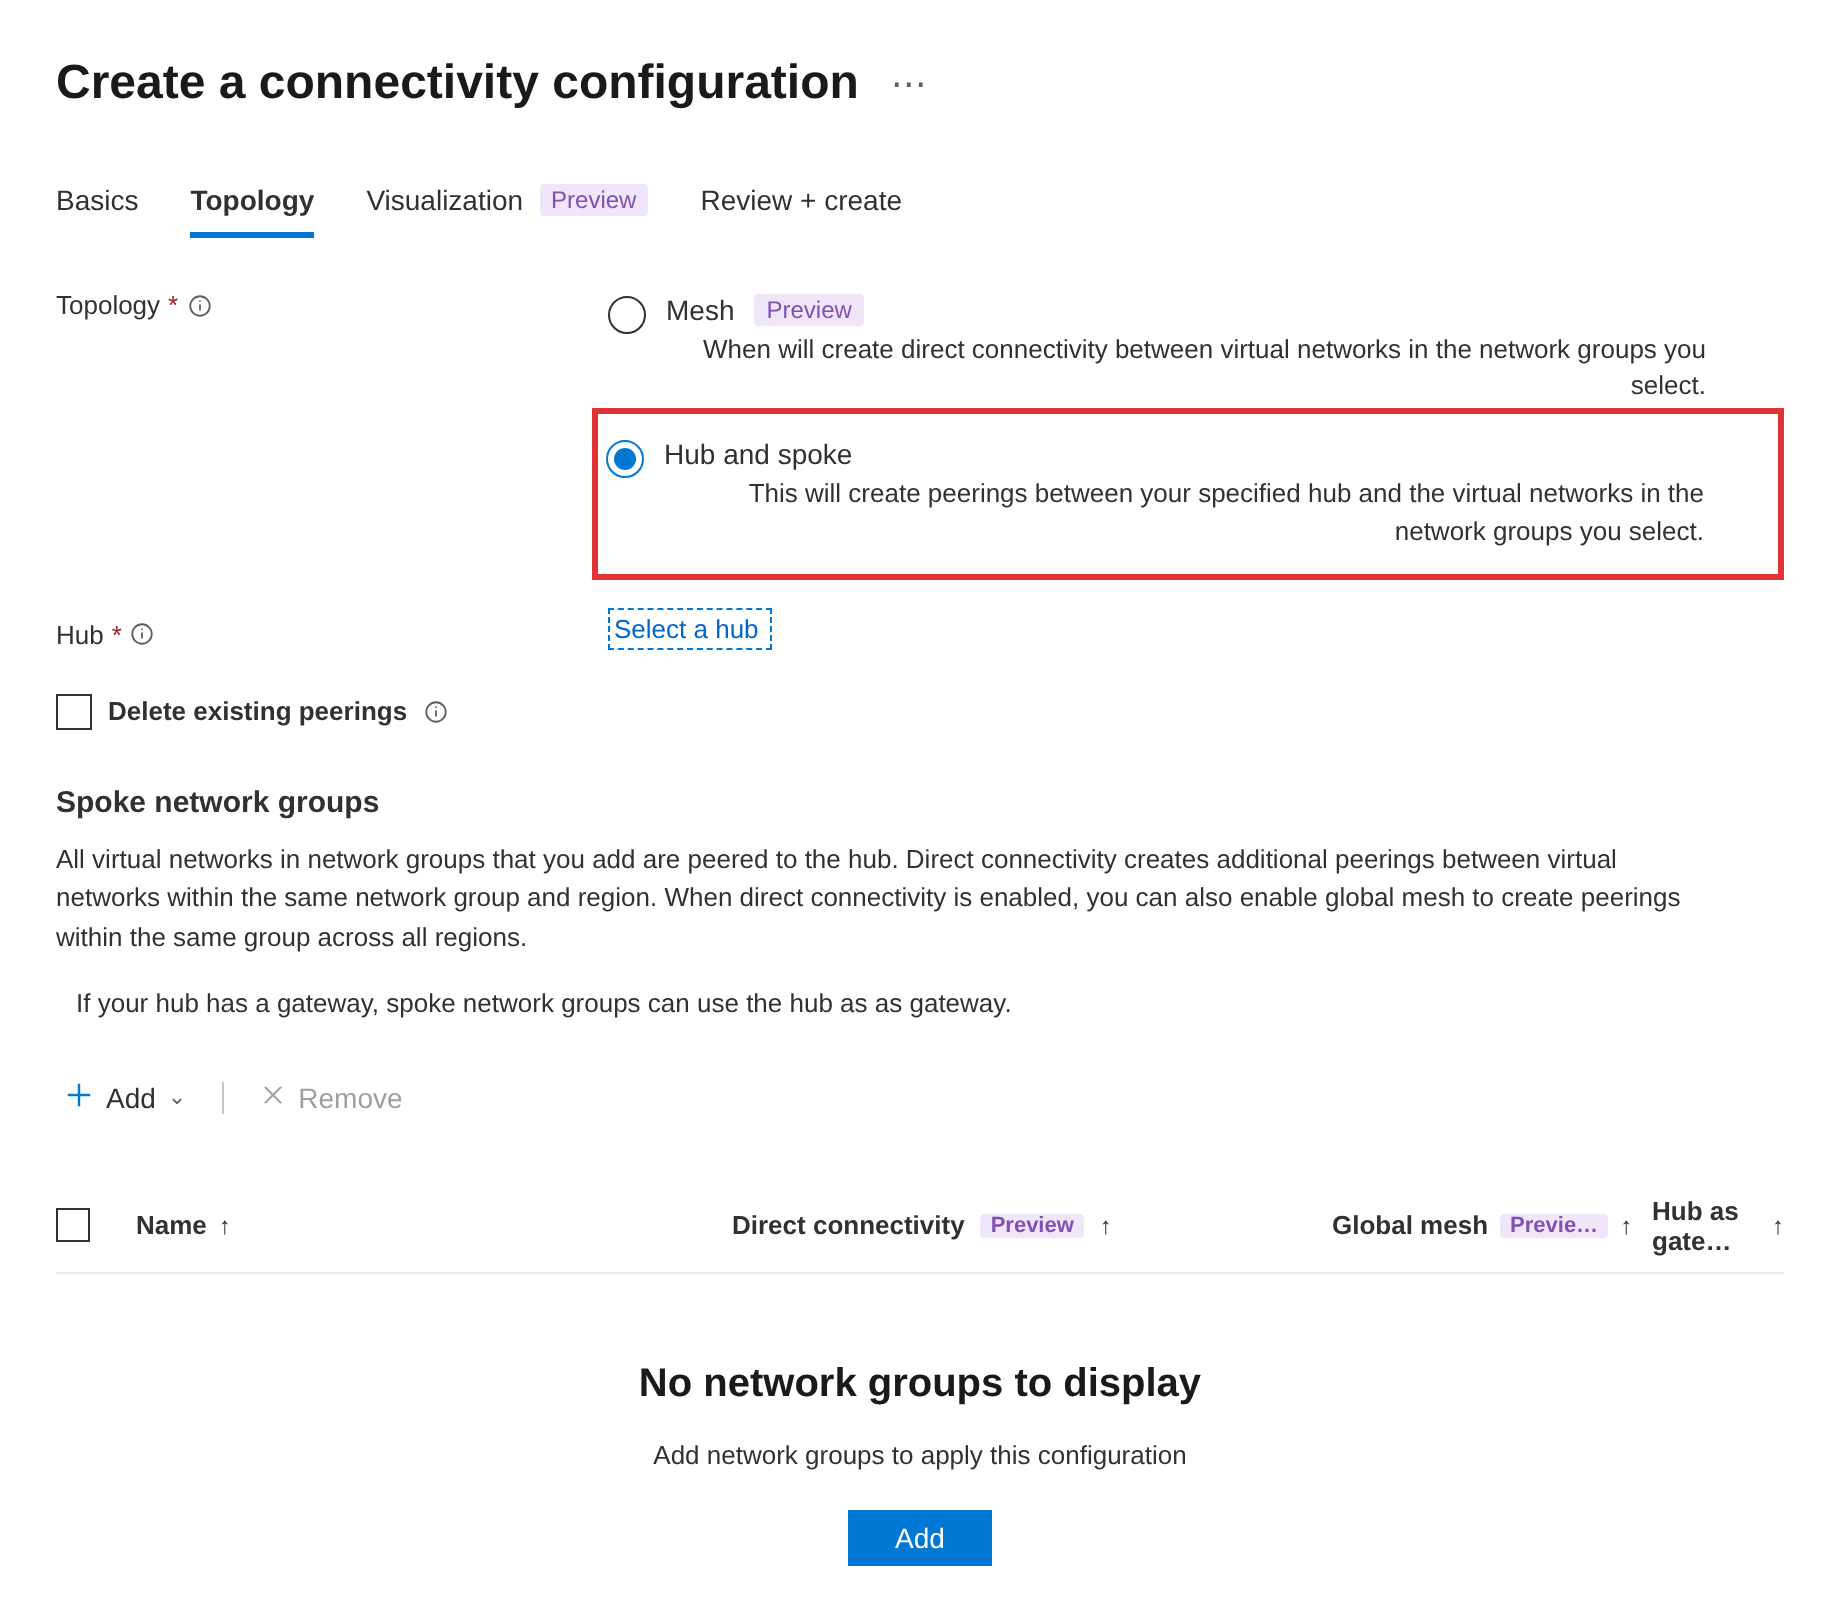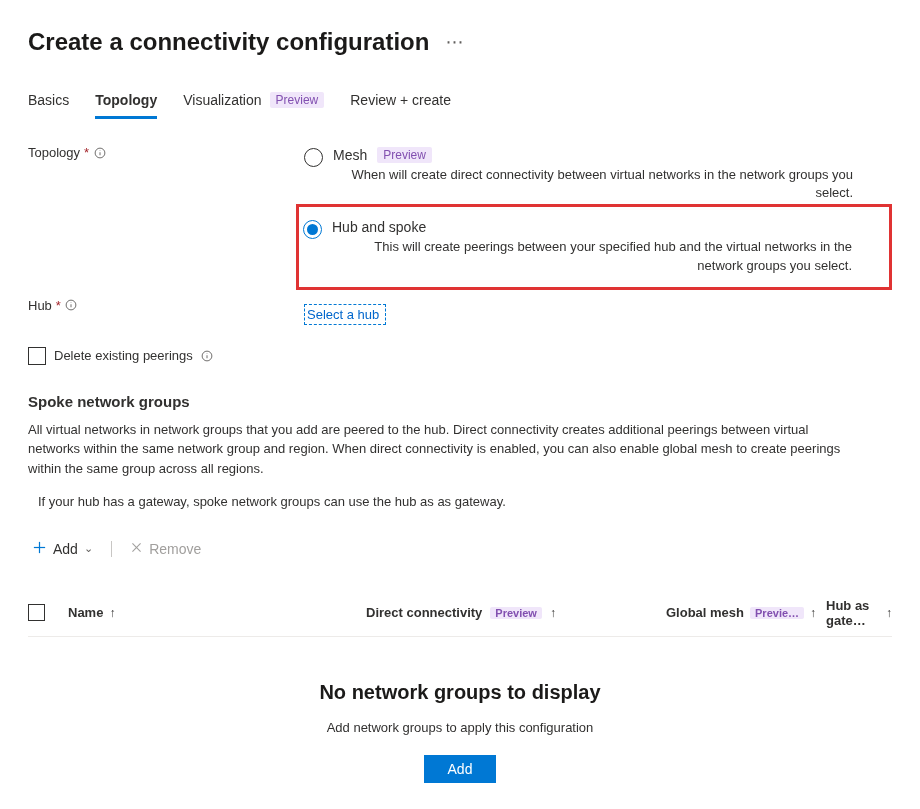--- a/index.html
+++ b/index.html
@@ -119,20 +119,21 @@
       font-size: 13px;
       cursor: pointer;
       display: inline-block;
       border: 1px dashed #0078d4;
       padding: 2px 6px 2px 2px;
     }
     .checkbox-row {
       display:flex; align-items:center; gap:8px;
       margin-top: 22px;
       font-size:13px;
+      font-weight:bold;
     }
     .checkbox-box {
       width:18px; height:18px;
       border:1px solid #323130;
       cursor:pointer;
       background:#fff;
       flex:none;
     }
     .section-heading {
       font-size:15px; font-weight:600; color:#323130;
@@ -242,21 +243,21 @@
             <div class="radio-title-row">
               <span class="radio-title">Hub and spoke</span>
             </div>
             <div class="radio-desc">This will create peerings between your specified hub and the virtual networks in the network groups you select.</div>
           </div>
         </div>
       </div>
     </div>
   </div>
 
-  <div class="form-row" style="margin-top:4px;">
+  <div class="form-row" style="margin-top:4px;align-items:flex-end;">
     <div class="form-label-col">
       <span>Hub</span>
       <span class="req">*</span>
       <span class="info-icon">
         <svg width="12" height="12" viewBox="0 0 16 16" fill="none" stroke="currentColor" stroke-width="1.2">
             <circle cx="8" cy="8" r="6.5"></circle>
             <line x1="8" y1="7" x2="8" y2="11"></line>
             <circle cx="8" cy="4.8" r="0.6" fill="currentColor" stroke="none"></circle>
           </svg>
       </span>

